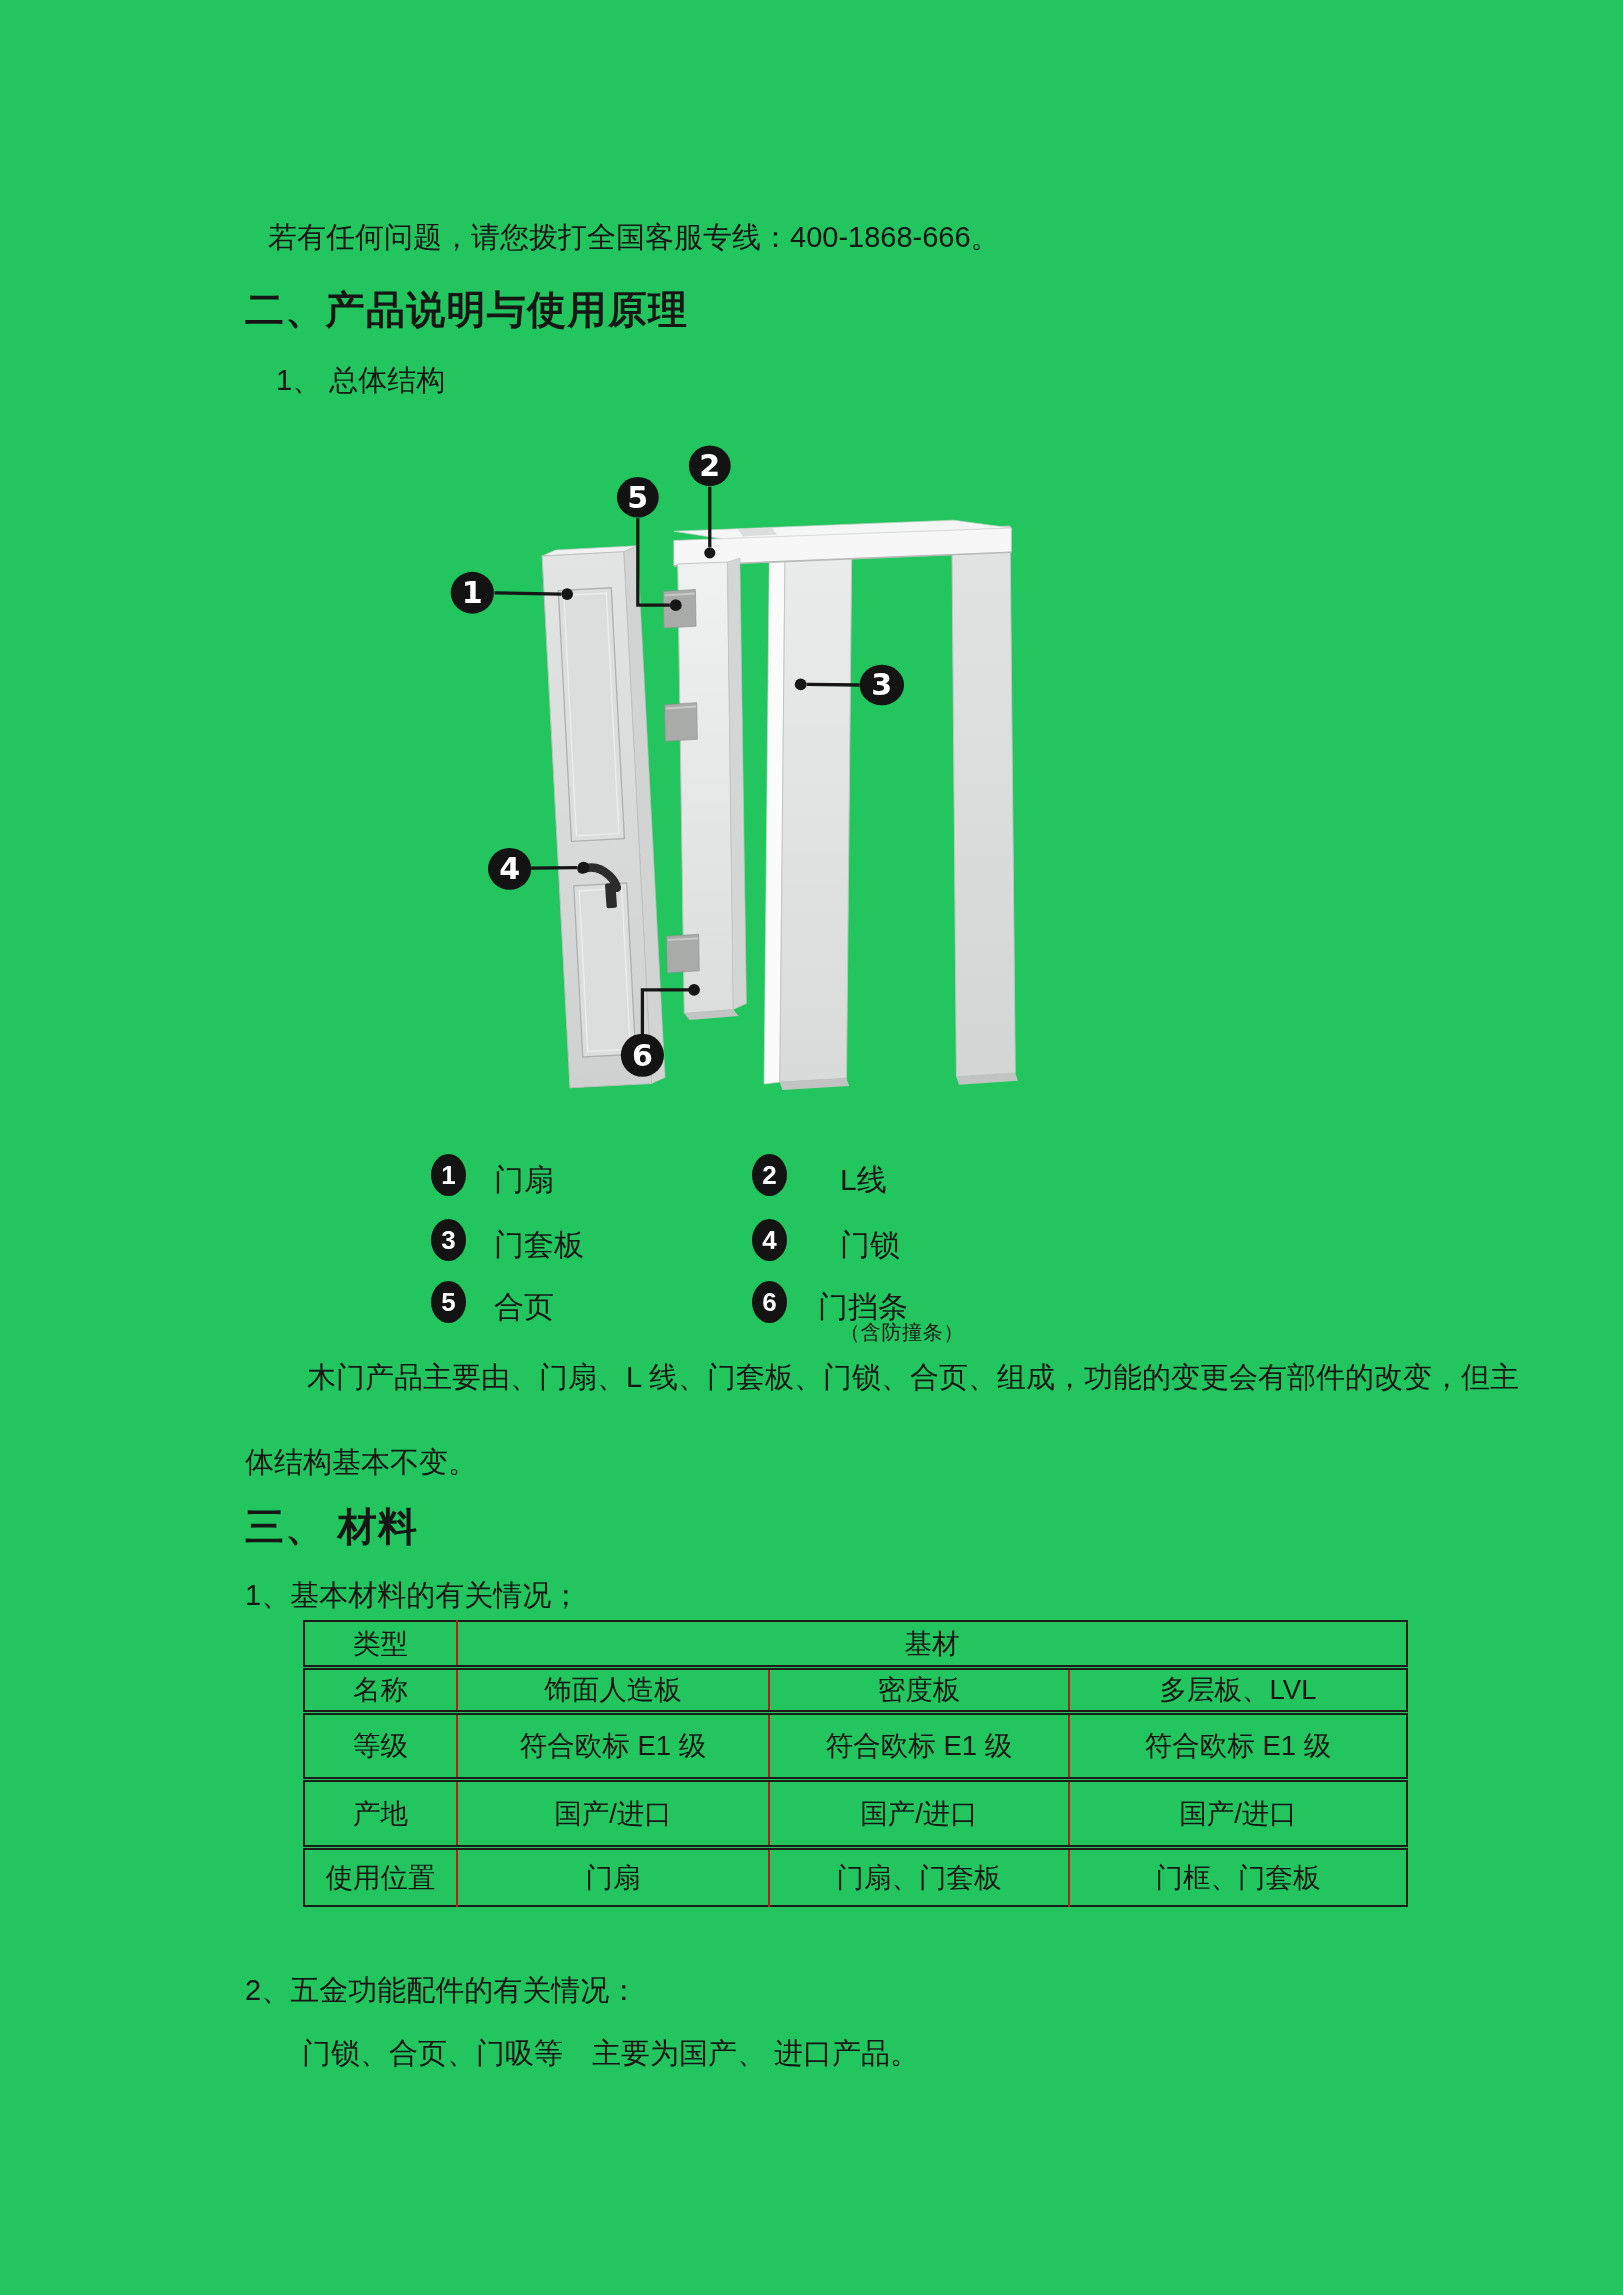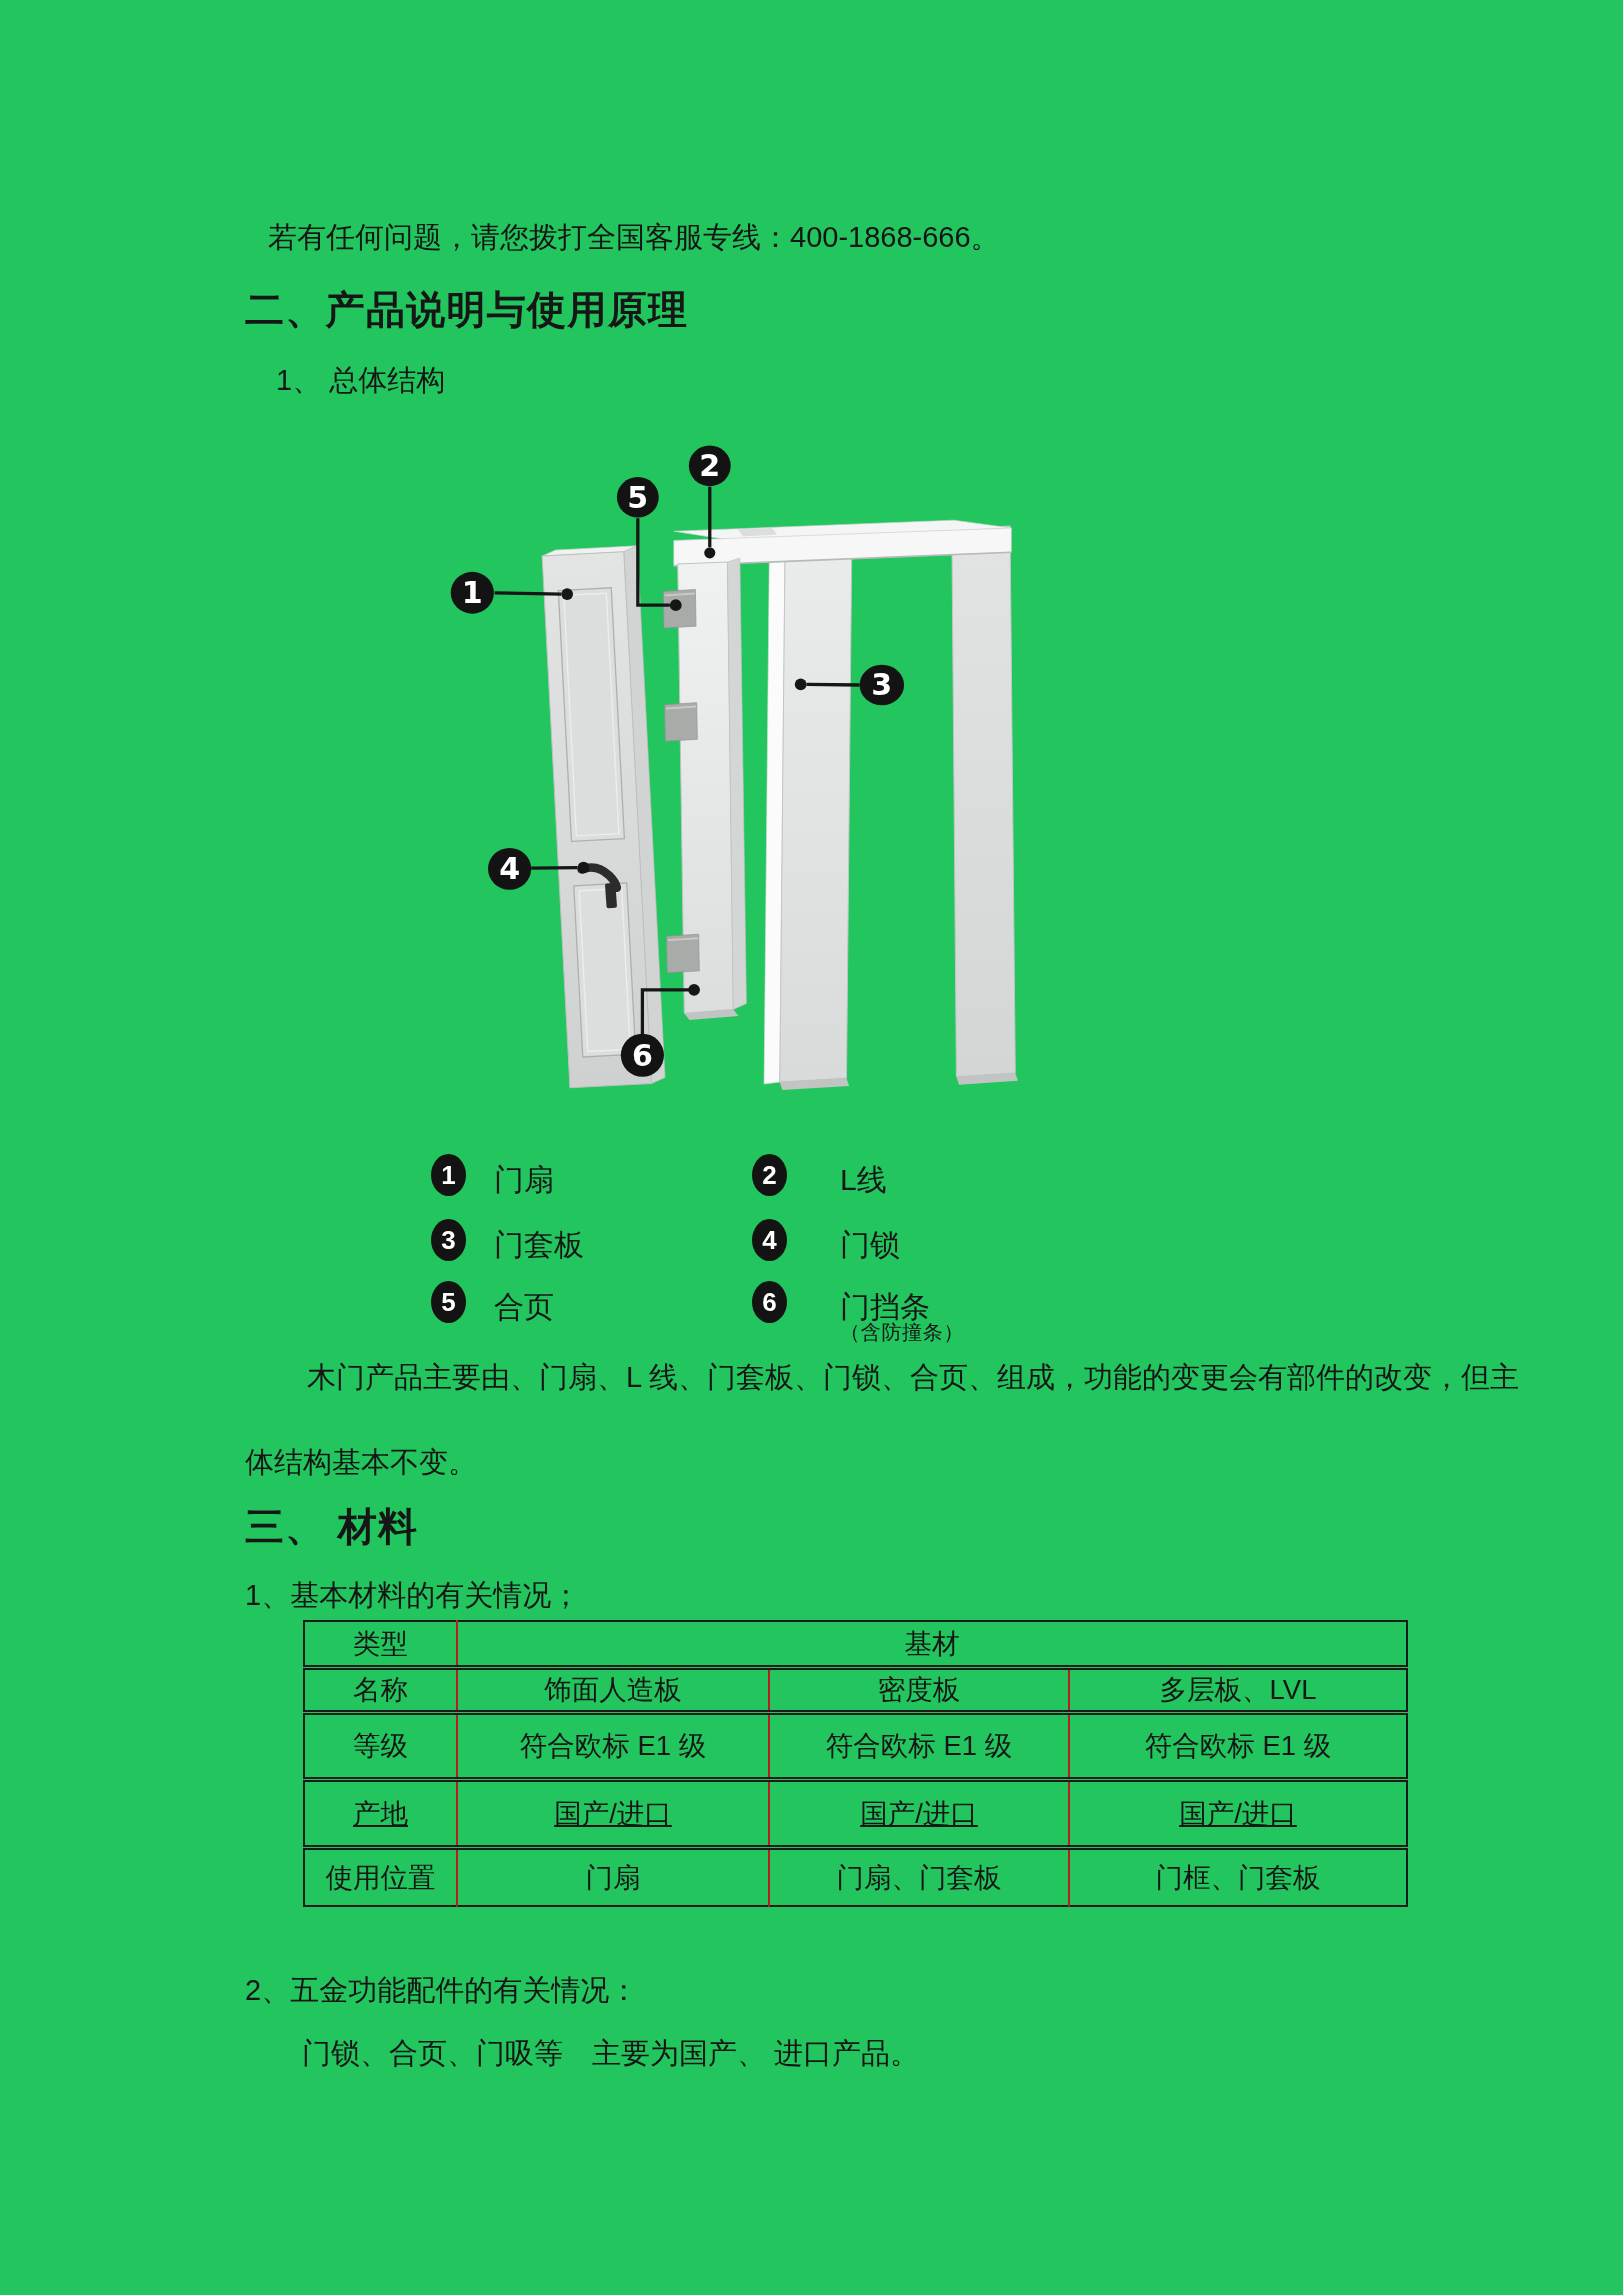--- a/index.html
+++ b/index.html
@@ -31,21 +31,21 @@
     border-left:2px solid #b91c1c;
     text-align:center;vertical-align:middle;
     padding:0;overflow:hidden;white-space:nowrap;
   }
   table.materials tr td:first-child{border-left:none;}
   table.materials tr.rdiv td{border-top:5.9px double #1c1c1c;}
   tr.r0 td{height:43px;}
   tr.r1 td{height:40px;}
   tr.r2 td{height:40px;}
   tr.r3 td{height:62px;}
-  tr.r4 td{height:63px;text-decoration:underline;}
+  tr.r4 td{height:63px;}
   tr.r5 td{height:55px;}
   svg text.callout-num{
     font-family:"DejaVu Sans","Liberation Sans",sans-serif;
     font-size:46px;font-weight:bold;fill:#ffffff;text-anchor:middle;
   }
 </style>
 </head>
 <body>
 
 <div id="page">
@@ -187,21 +187,21 @@
     <div class="legend-label" style="left:840px;top:1225px;">门锁</div>
 
     <div class="legend-badge" style="left:431px;top:1281px;">
         <span>5</span>
       </div>
     <div class="legend-label" style="left:494px;top:1287px;">合页</div>
 
     <div class="legend-badge" style="left:752px;top:1281px;">
         <span>6</span>
       </div>
-    <div class="legend-label" style="left:840px;top:1287px;">门挡条</div>
+    <div class="legend-label" style="left:818px;top:1287px;">门挡条</div>
     <div class="legend-note" style="left:840px;top:1319px;">（含防撞条）</div>
   </div>
 
   <div class="abs body-text" style="left:307px;top:1361px;">木门产品主要由、门扇、L 线、门套板、门锁、合页、组成，功能的变更会有部件的改变，但主</div>
   <div class="abs body-text" style="left:245px;top:1446px;">体结构基本不变。</div>
 
   <div class="abs h1" style="left:245px;top:1500px;">三、 材料</div>
   <div class="abs body-text" style="left:245px;top:1579px;">1、基本材料的有关情况；</div>
 
   <table class="materials">

